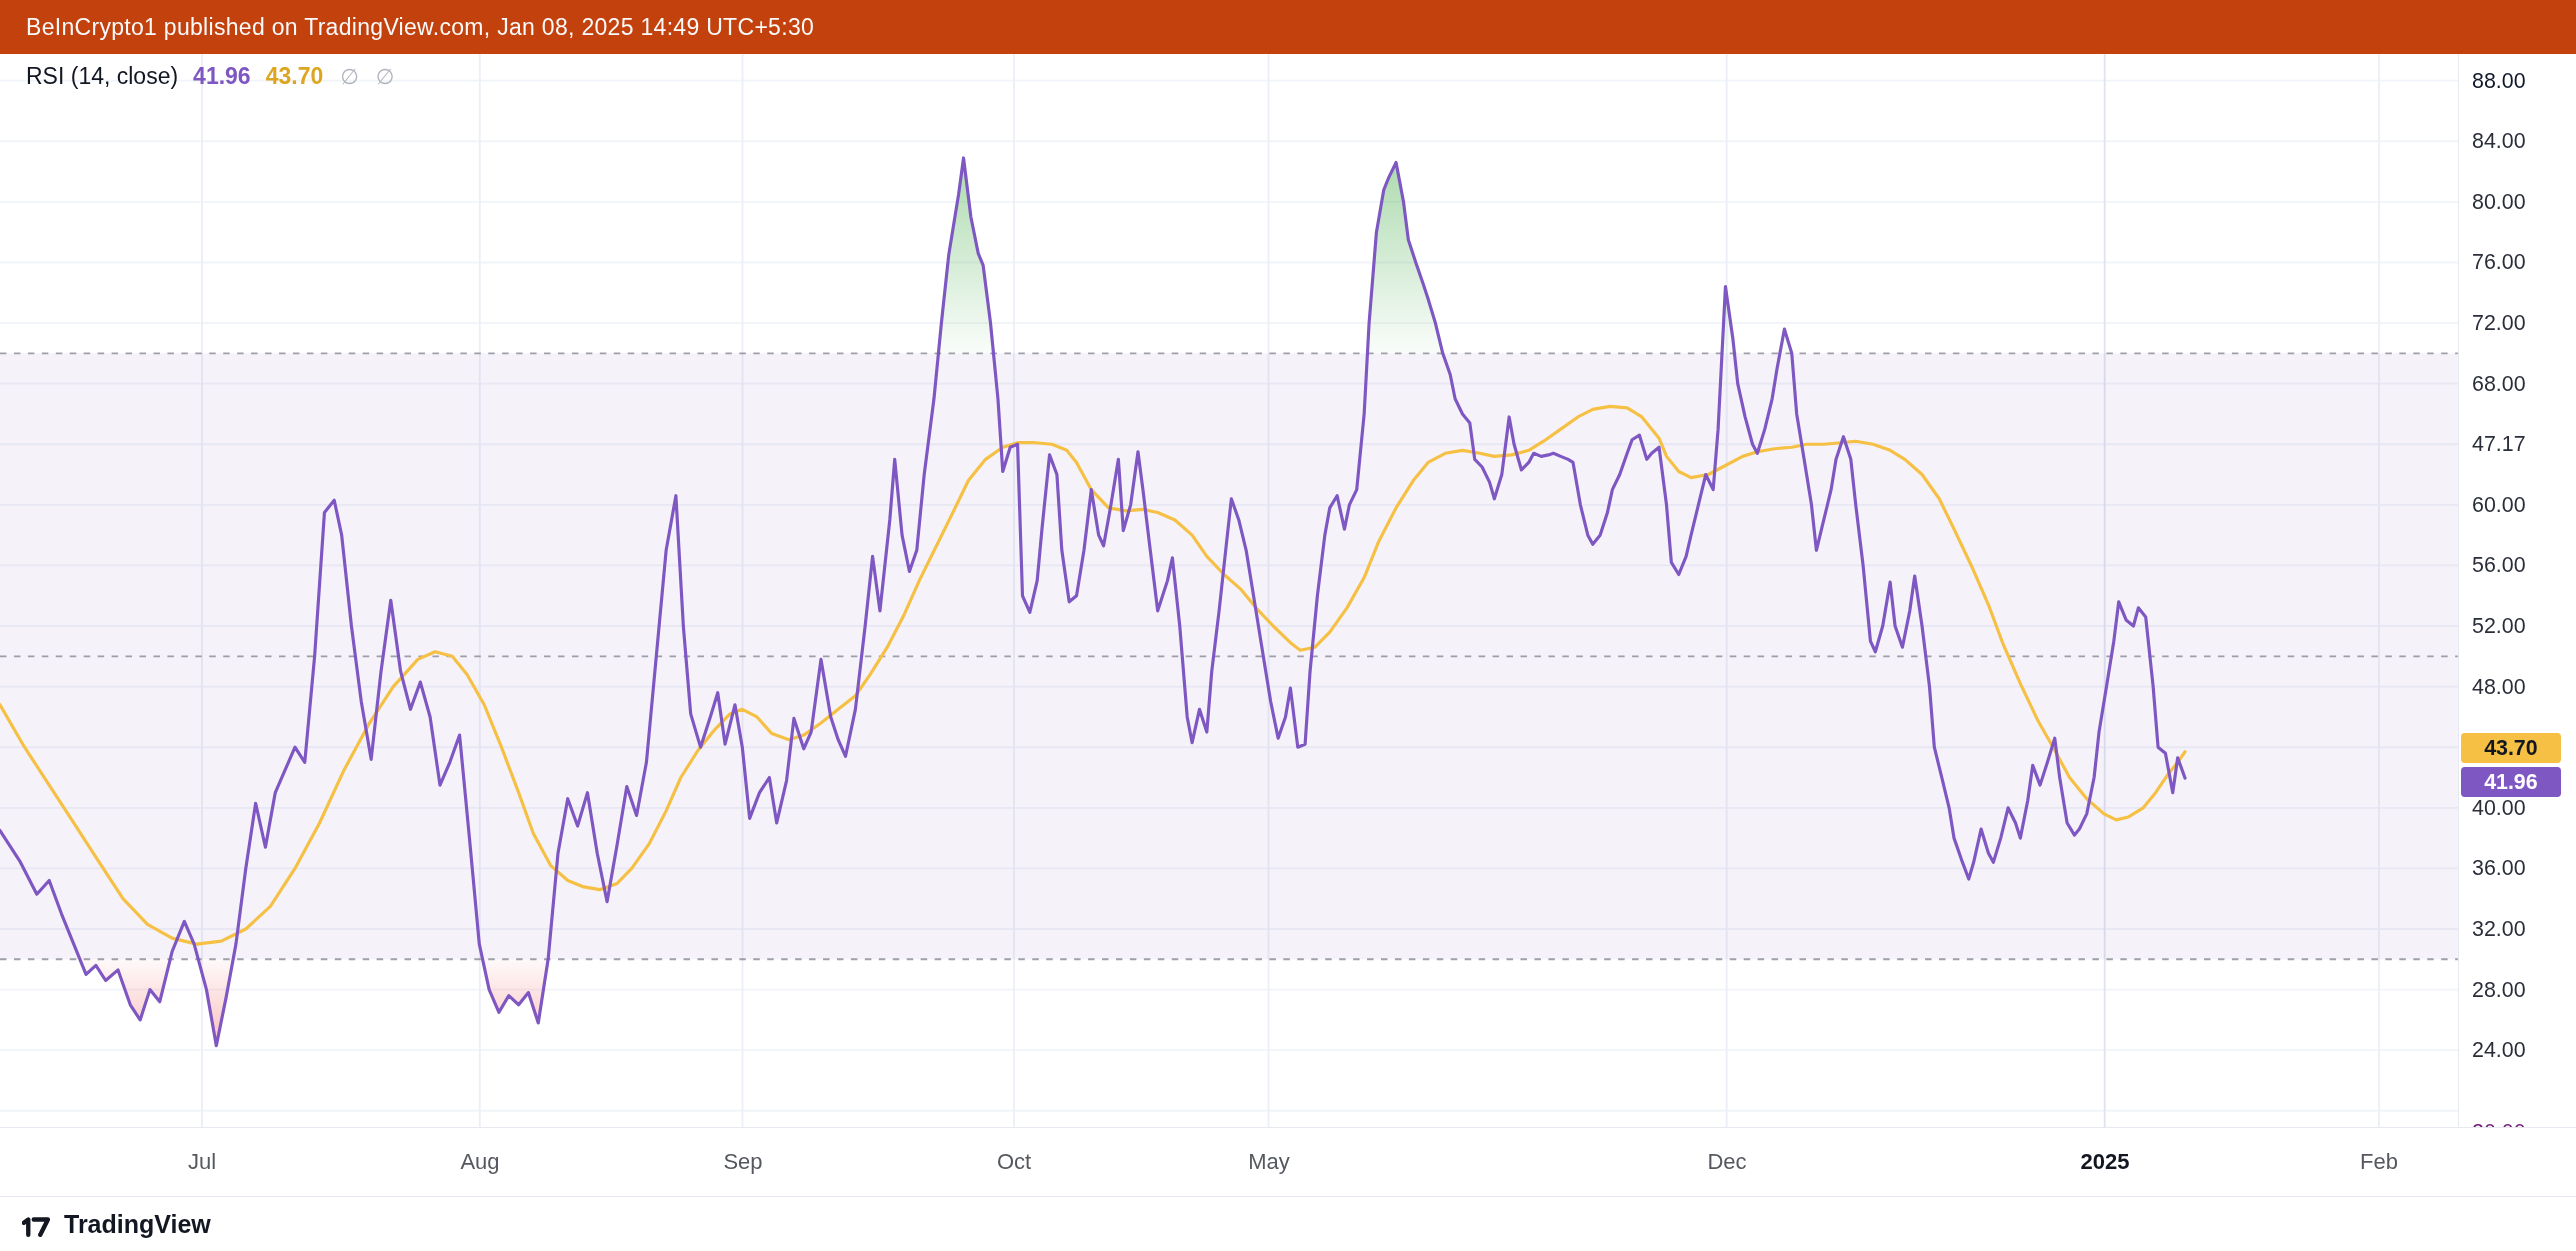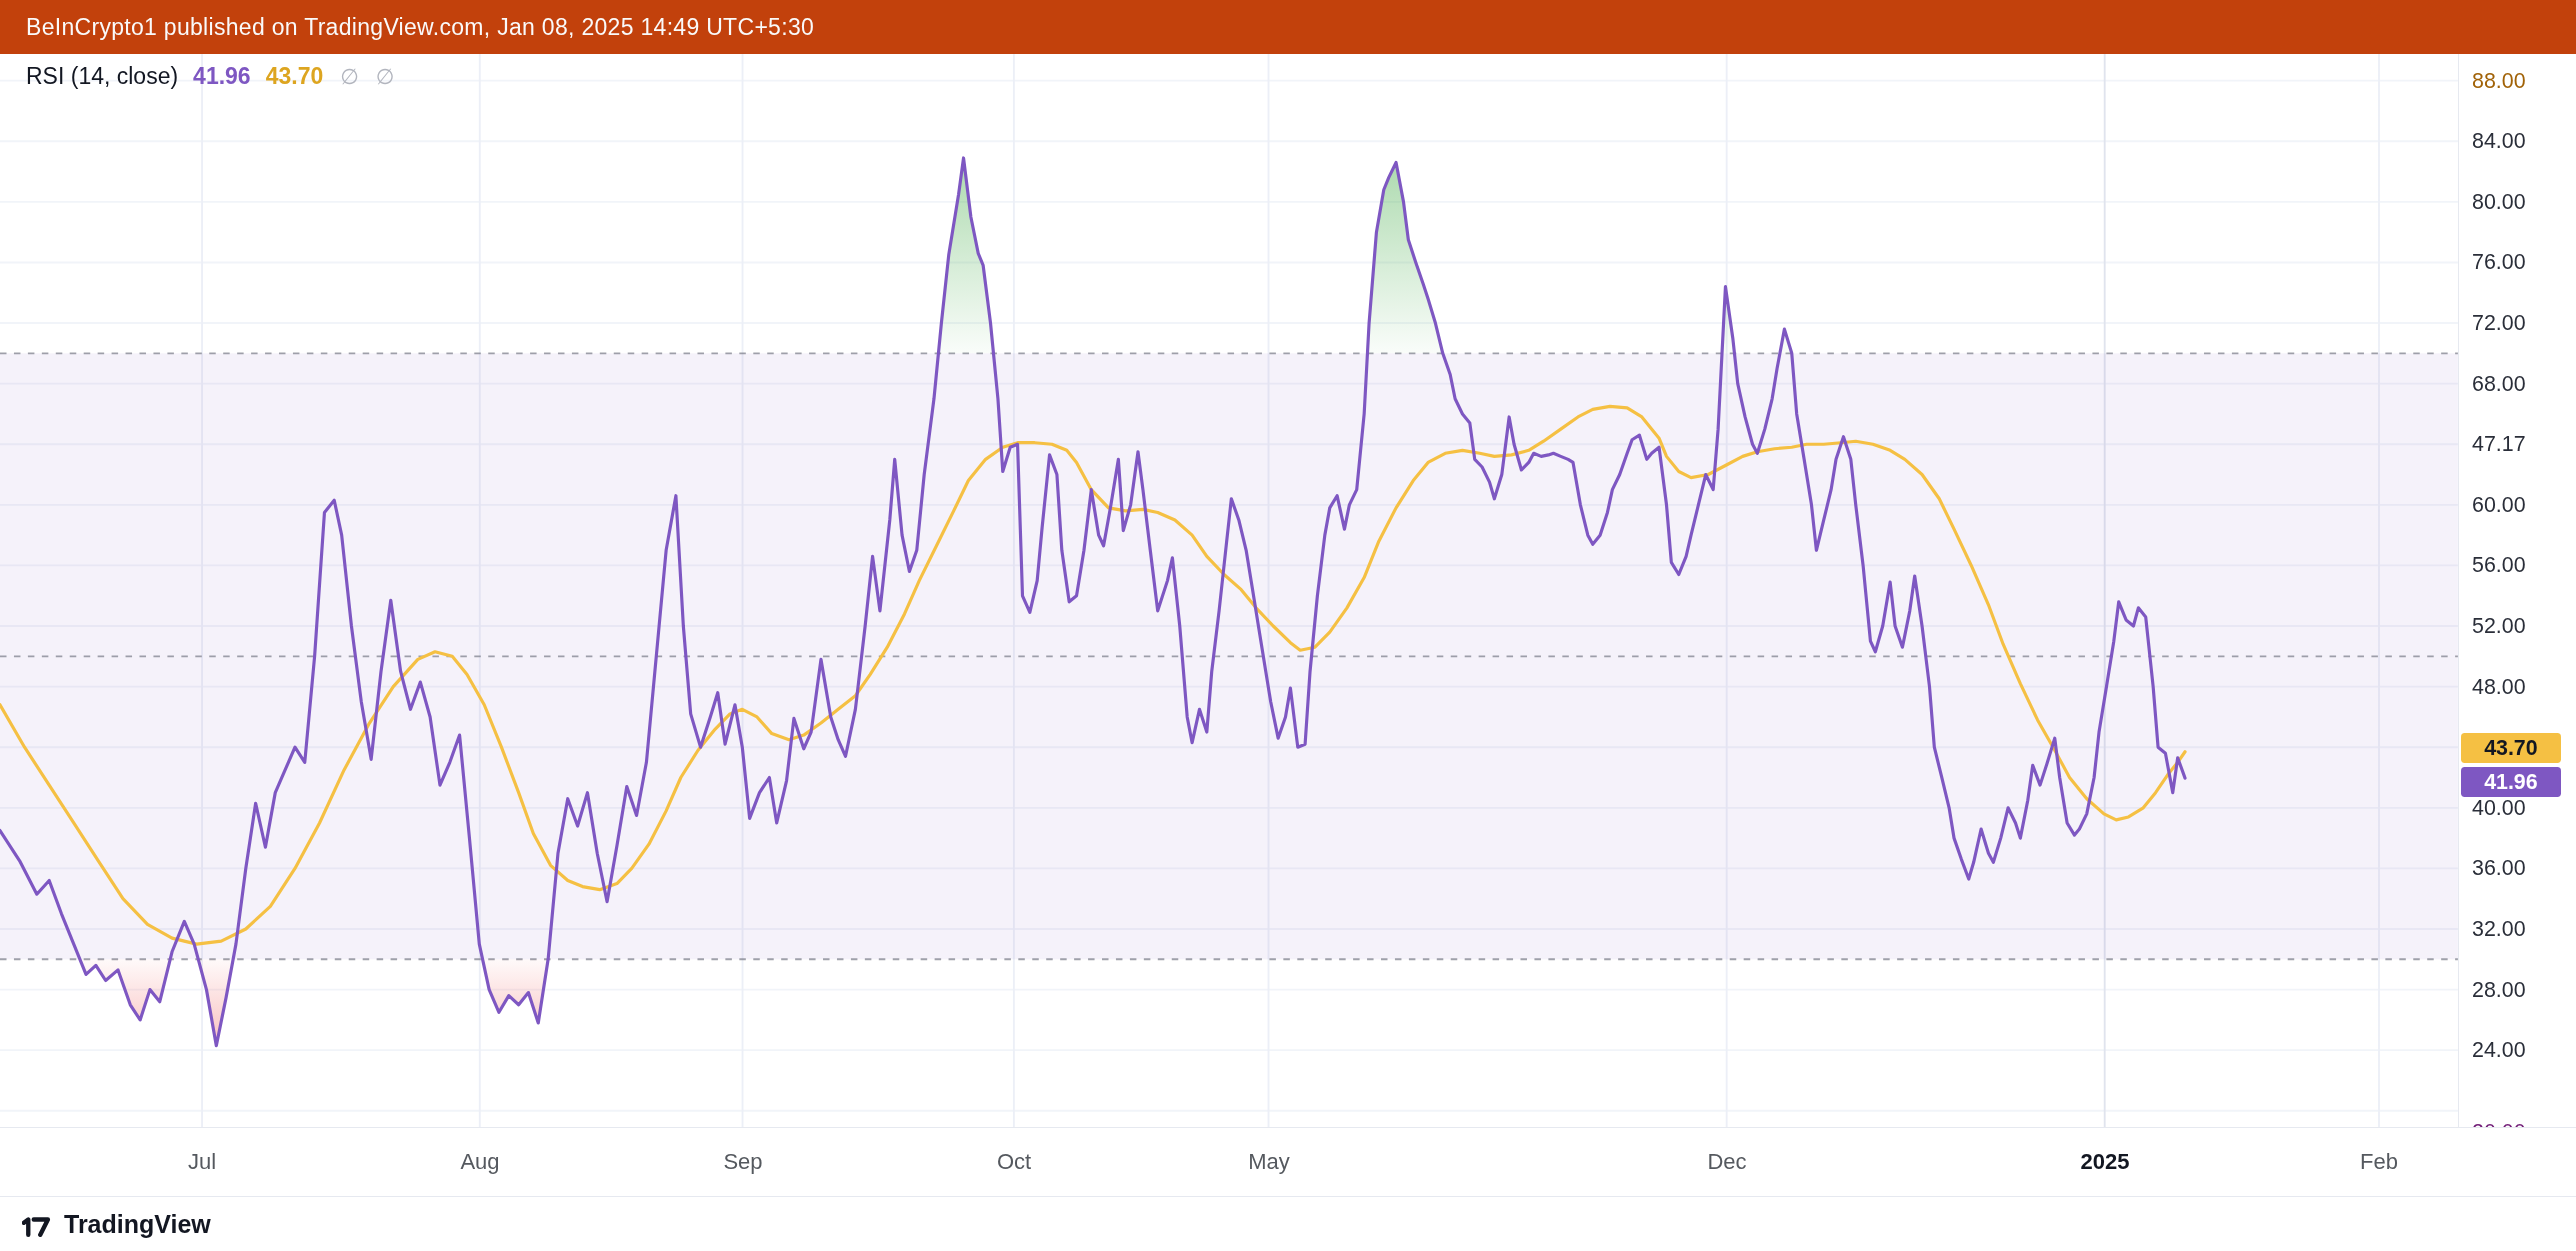--- a/index.html
+++ b/index.html
@@ -91,21 +91,21 @@
 
     <div class="legend">
       <span class="t">RSI (14, close)</span>
       <span class="v-rsi">41.96</span>
       <span class="v-ma">43.70</span>
       <span class="mut">∅</span>
       <span class="mut">∅</span>
     </div>
 
     <div class="price-axis" id="price-axis">
-        <span class="ytick" style="top: 13.6px; color: #a16207;">88.00</span>
+        <span class="ytick" style="top: 13.6px; color: #0f172a;">88.00</span>
         <span class="ytick" style="top: 74px; color: rgb(42, 46, 57);">84.00</span>
         <span class="ytick" style="top: 135px; color: rgb(42, 46, 57);">80.00</span>
         <span class="ytick" style="top: 195px; color: rgb(42, 46, 57);">76.00</span>
         <span class="ytick" style="top: 256px; color: rgb(42, 46, 57);">72.00</span>
         <span class="ytick" style="top: 317px; color: rgb(42, 46, 57);">68.00</span>
         <span class="ytick" style="top: 377px; color: rgb(42, 46, 57);">47.17</span>
         <span class="ytick" style="top: 438px; color: rgb(42, 46, 57);">60.00</span>
         <span class="ytick" style="top: 498px; color: rgb(42, 46, 57); text-align: right;">56.00</span>
         <span class="ytick" style="top: 559px; color: rgb(42, 46, 57);">52.00</span>
         <span class="ytick" style="top: 620px; color: rgb(42, 46, 57);">48.00</span>

